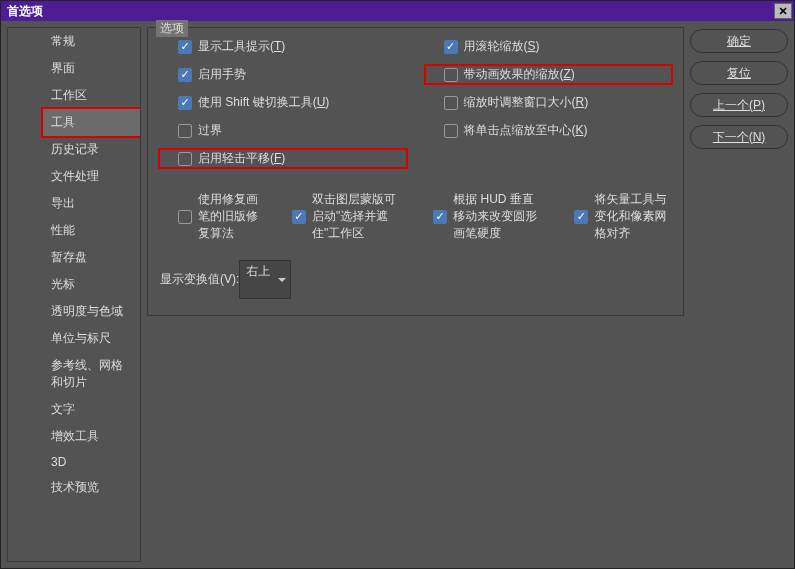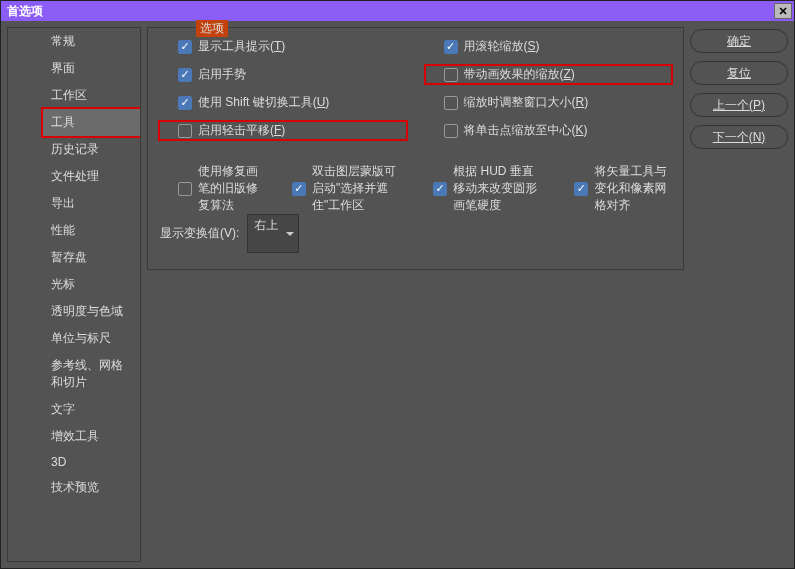--- a/index.html
+++ b/index.html
@@ -1,35 +1,35 @@
 <!DOCTYPE html>
 <html><head>
 <meta charset="utf-8">
 <style>
 * { box-sizing: border-box; margin: 0; padding: 0; }
 body { font-family: "Microsoft YaHei", sans-serif; font-size: 12px; background: #535353; color: #ddd; }
 .window { width: 795px; height: 569px; background: #535353; border: 1px solid #222; display: flex; flex-direction: column; }
-.titlebar { background: #8b5cf6; color: #fff; height: 20px; display: flex; align-items: center; justify-content: space-between; padding: 0 0 0 6px; font-weight: bold; font-size: 12px; }
+.titlebar { background: #4c1d95; color: #fff; height: 20px; display: flex; align-items: center; justify-content: space-between; padding: 0 0 0 6px; font-weight: bold; font-size: 12px; }
 .close-btn { width: 18px; height: 16px; background: #bbb; color: #000; border: 1px solid #666; display: flex; align-items: center; justify-content: center; font-size: 11px; margin-right: 2px; cursor: pointer; }
 .body { flex: 1; display: flex; padding: 6px; gap: 6px; }
 .sidebar { width: 134px; background: #535353; border: 1px solid #3a3a3a; overflow-y: auto; }
 .sidebar-item { padding: 5px 8px; cursor: pointer; color: #ddd; margin-left: 35px; }
 .sidebar-item.selected { background: #6b6b6b; }
 .main { flex: 1; display: flex; flex-direction: column; }
 .fieldset { border: 1px solid #3a3a3a; padding: 10px 12px 16px 12px; position: relative; }
-.legend { position: absolute; top: -8px; left: 8px; background: #c2410c; padding: 0 4px; color: #ddd; margin-left: 40px; }
+.legend { position: absolute; top: -8px; left: 8px; background: #737373; padding: 0 4px; color: #ddd; }
 .cols { display: flex; gap: 20px; }
 .col { flex: 1; display: flex; flex-direction: column; gap: 11px; }
 .cb-row { display: flex; align-items: center; gap: 6px; padding-left: 18px; }
 .cb { width: 14px; height: 14px; border: 1px solid #999; border-radius: 2px; background: #535353; display: flex; align-items: center; justify-content: center; cursor: pointer; flex-shrink:0; }
 .cb.checked { background: #4b79b8; border-color: #4b79b8; }
 .cb.checked::after { content: "✓"; color: #fff; font-size: 11px; line-height: 1; }
 .cb-label { color: #ddd; }
 .extra { margin-top: 24px; display: flex; flex-direction: row; gap: 11px; }
-.select-row { display: flex; align-items: center; gap: 8px; }
+.select-row { margin-top: 18px; display: flex; align-items: center; }
 .select { background: #464646; border: 1px solid #333; color: #ddd; padding: 2px 18px 18px 6px; position: relative; cursor: pointer; min-width: 52px; }
 .select::after { content: ""; position: absolute; right: 4px; top: 50%; margin-top: -2px; border: 4px solid transparent; border-top-color: #ccc; }
 .right { width: 98px; display: flex; flex-direction: column; gap: 8px; padding-top: 2px; text-decoration: underline; }
 .btn { height: 24px; border: 1px solid #333; border-radius: 12px; background: #535353; color: #ddd; display: flex; align-items: center; justify-content: center; cursor: pointer; }
 .hl-red { outline: 2px solid #d80000; outline-offset: 0; }
 .underline { text-decoration: underline; }
 </style>
 </head>
 <body>
 
@@ -67,20 +67,24 @@
                 <div class="cb checked"></div>
                 <span class="cb-label">显示工具提示(<span class="underline">T</span>)</span>
               </div>
               <div class="cb-row">
                 <div class="cb checked"></div>
                 <span class="cb-label">启用手势</span>
               </div>
               <div class="cb-row">
                 <div class="cb checked"></div>
                 <span class="cb-label">使用 Shift 键切换工具(<span class="underline">U</span>)</span>
+              </div>
+              <div class="cb-row">
+                <div class="cb"></div>
+                <span class="cb-label">过界</span>
               </div>
               <div class="cb-row hl-red">
                 <div class="cb"></div>
                 <span class="cb-label">启用轻击平移(<span class="underline">F</span>)</span>
               </div>
             </div>
           <div class="col" id="col-right">
               <div class="cb-row">
                 <div class="cb checked"></div>
                 <span class="cb-label">用滚轮缩放(<span class="underline">S</span>)</span>

